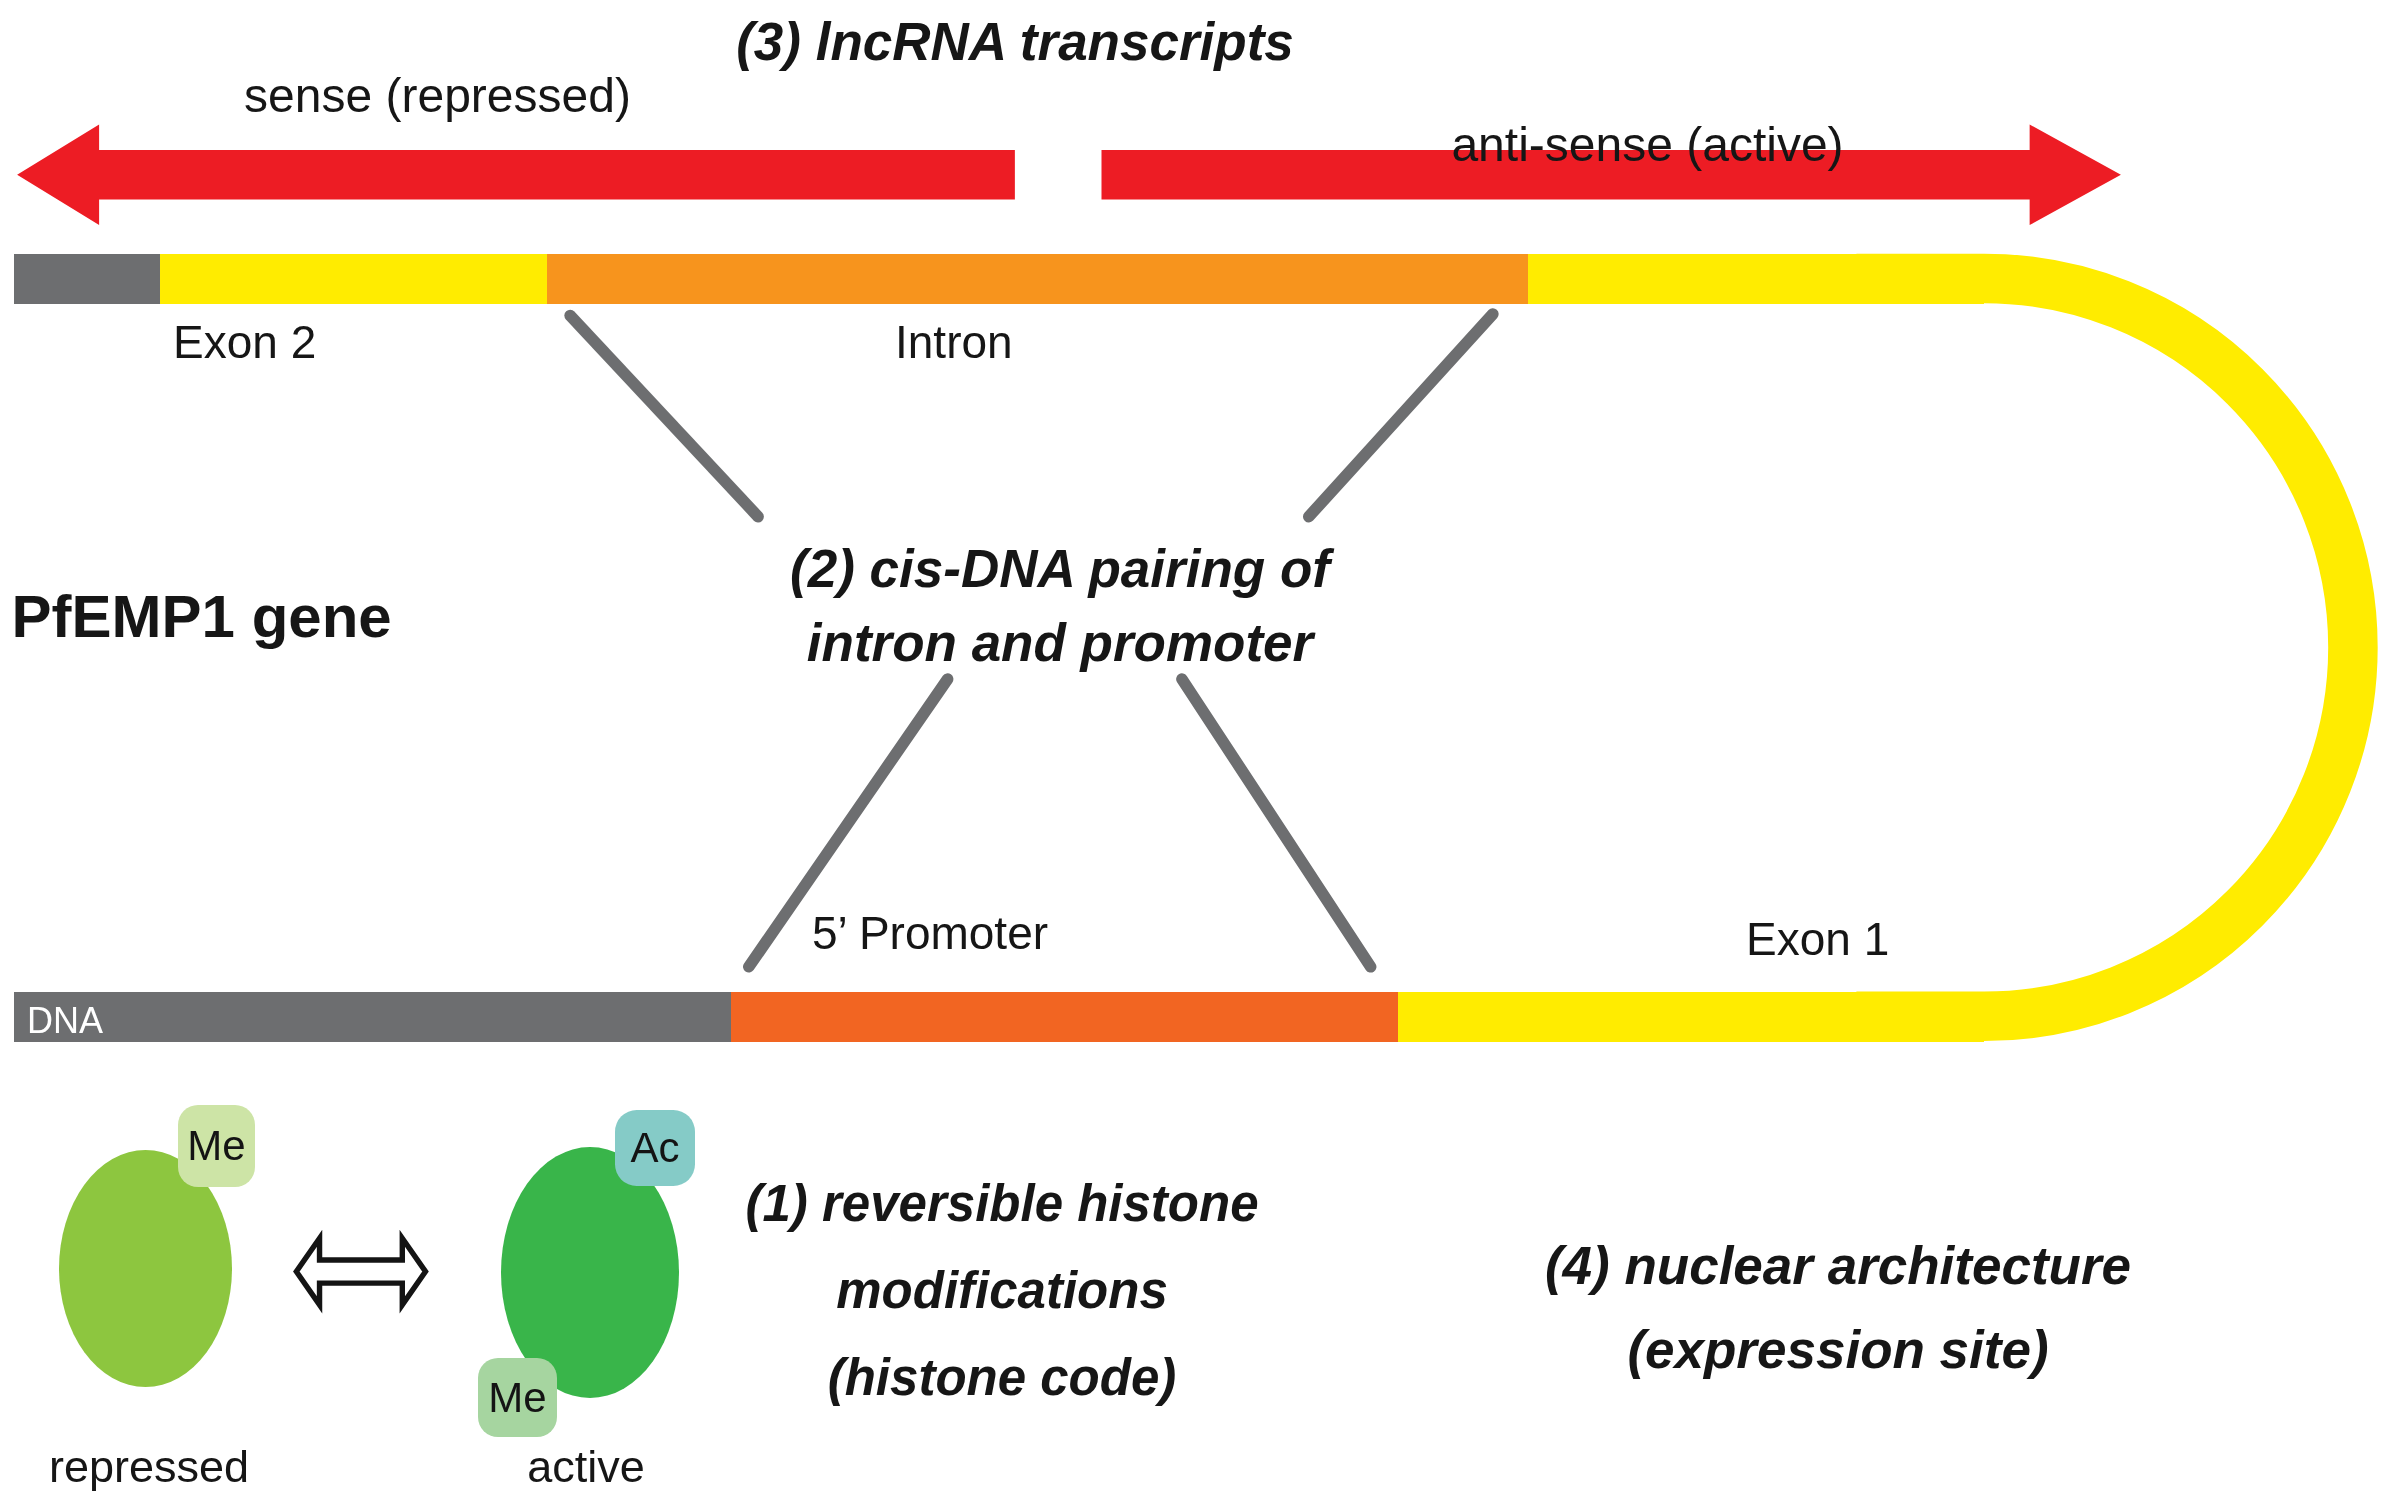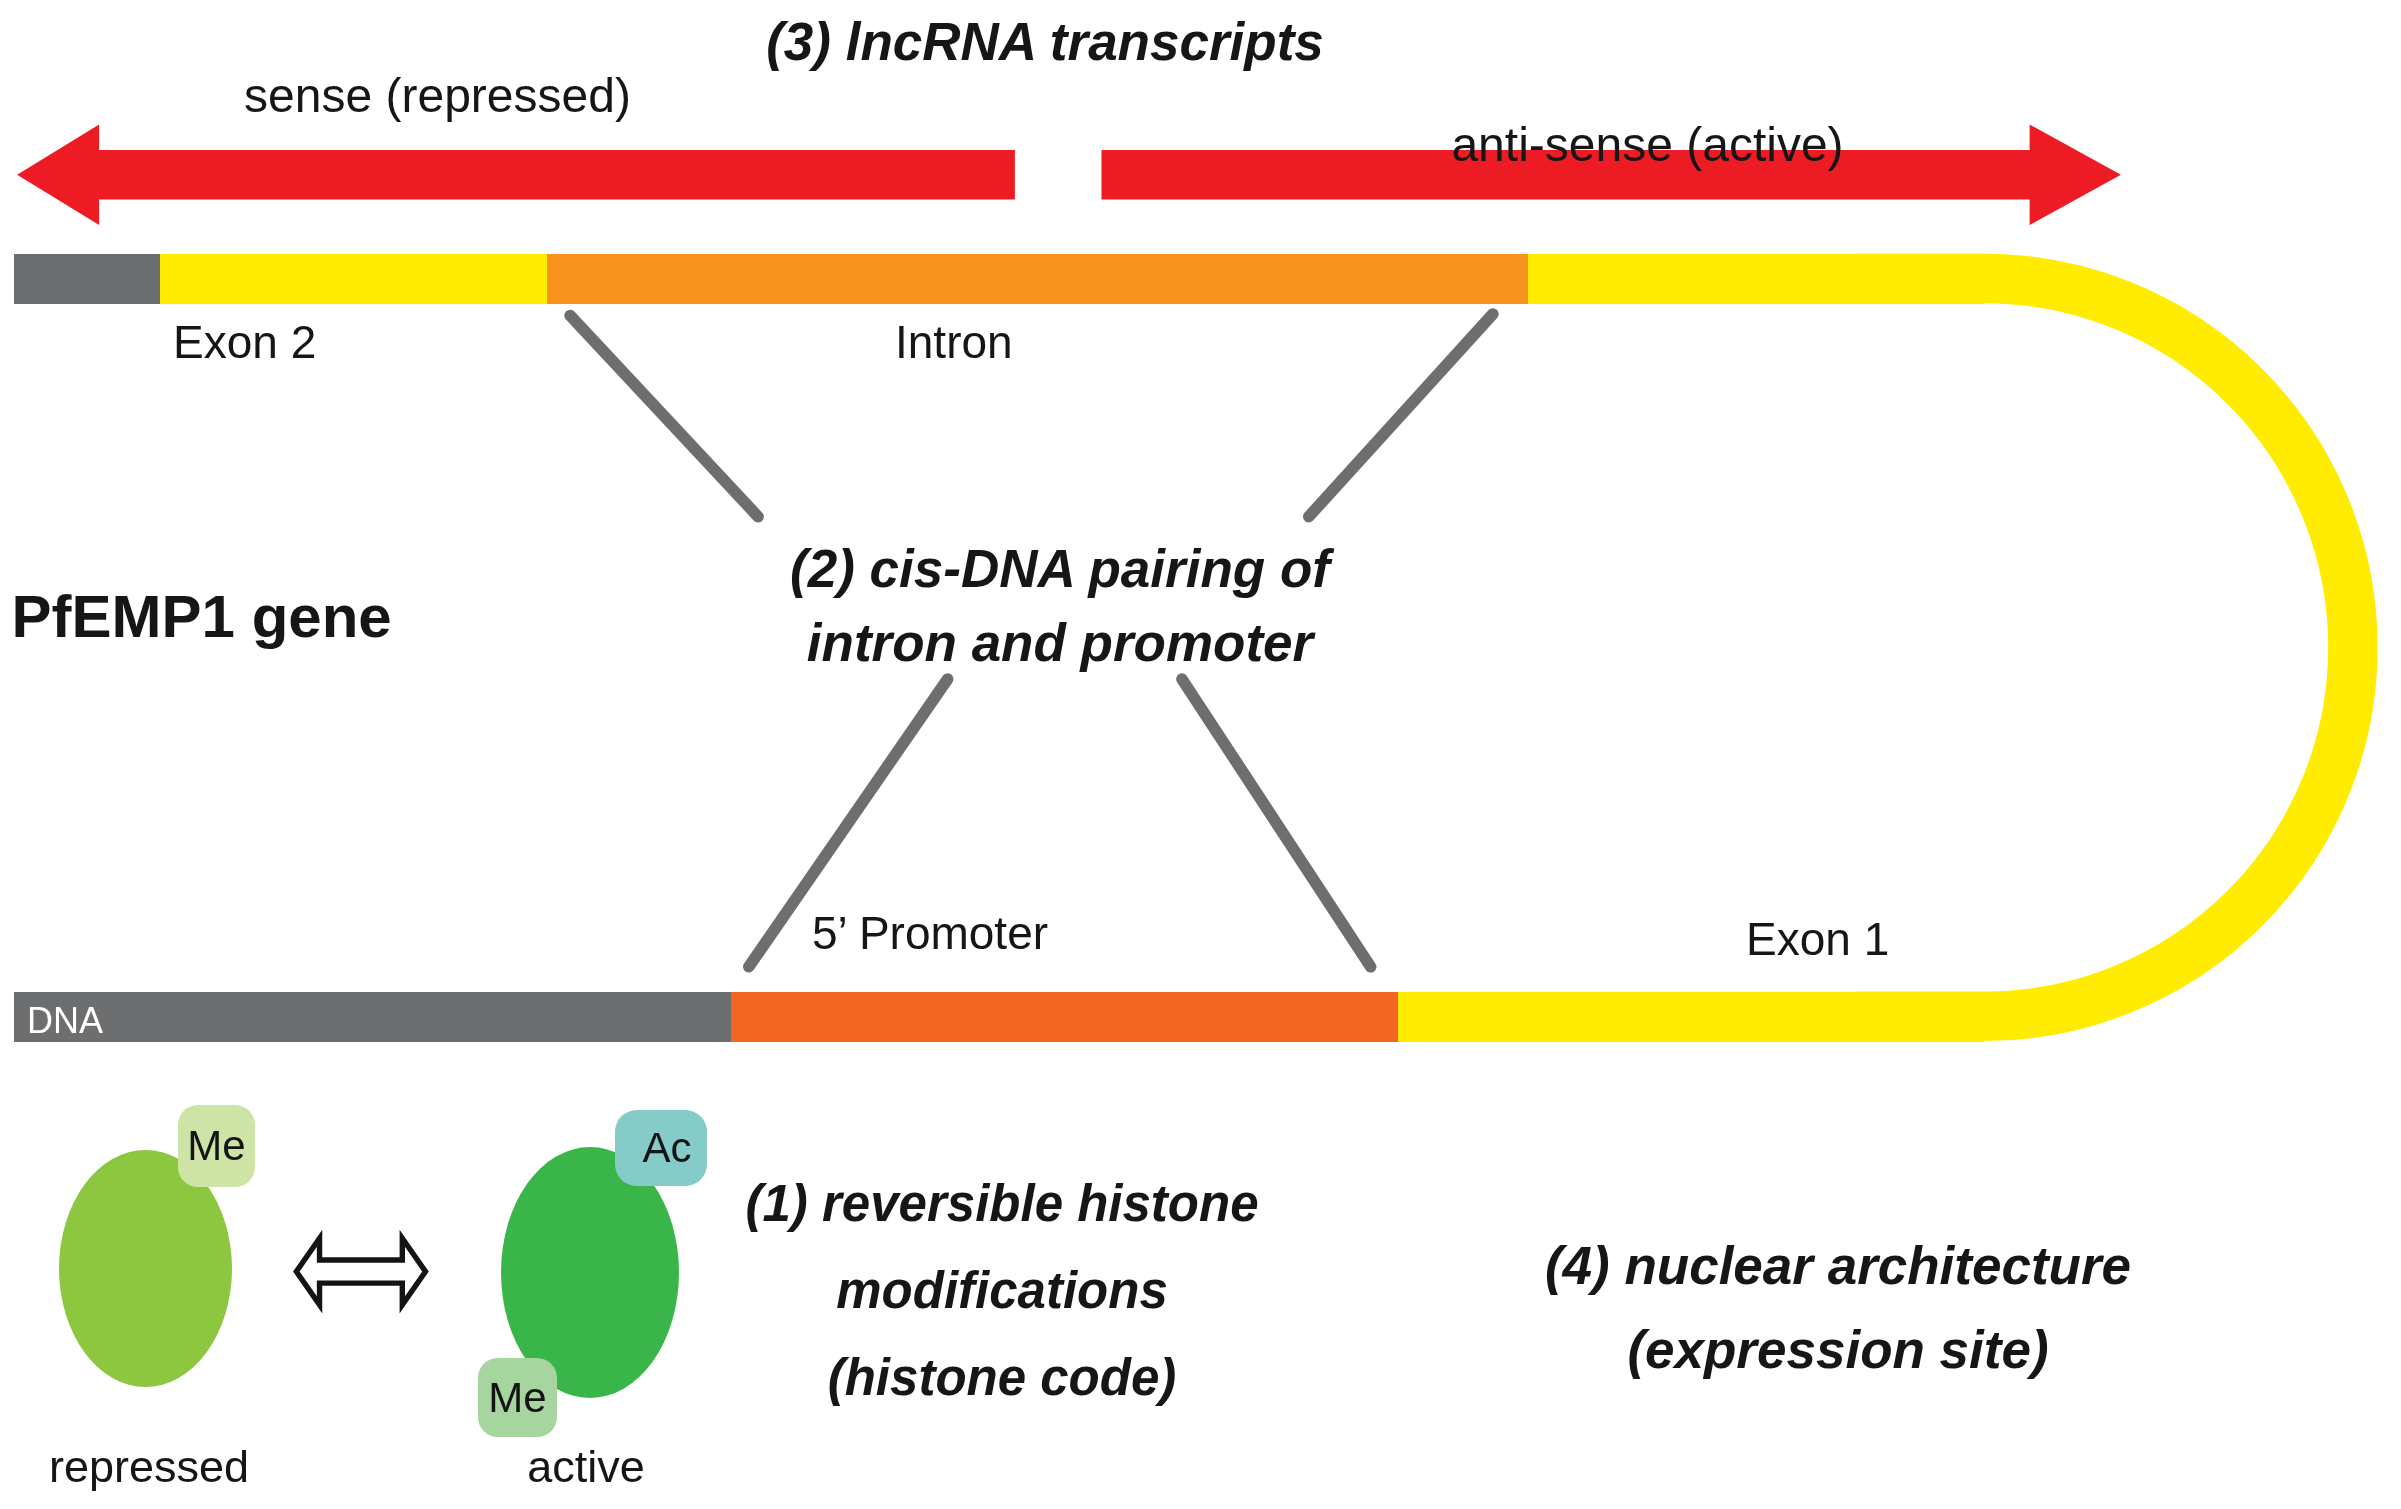--- a/index.html
+++ b/index.html
@@ -20,21 +20,21 @@
   .gene-name { position:absolute; font-size:60px; font-weight:bold; white-space:nowrap; }
   .dna-tag { position:absolute; left:27px; top:1000px; color:#ffffff; font-size:36px; }
   .oval { position:absolute; border-radius:50%; }
   .oval.repressed { left:59px;  top:1150px; width:173px; height:237px; background:var(--c-green_repressed); }
   .oval.active    { left:501px; top:1147px; width:178px; height:251px; background:var(--c-green_active); }
   .badge {
     position:absolute; display:flex; align-items:center; justify-content:center;
     font-size:42px; color:#141414; border-radius:20px;
   }
   .badge.me1 { left:178px; top:1105px; width:77px; height:82px; background:var(--c-badge_me_light); }
-  .badge.ac  { left:615px; top:1110px; width:80px; height:76px;  background:var(--c-badge_ac_teal); border-radius:21.7px;padding-left:12px; }
+  .badge.ac  { left:615px; top:1110px; width:80px; height:76px;  background:var(--c-badge_ac_teal); border-radius:21.7px; }
   .badge.me2 { left:478px; top:1358px; width:79px; height:79px; background:var(--c-badge_me_green); }
 </style>
 </head>
 <body>
 
 <div id="canvas">
 
   <svg class="overlay" viewBox="0 0 3104 1951">
 
     <path d="M 2400 360 H 2565 A 477 477 0 0 1 2565 1314 H 2400" style="fill:none; stroke:var(--c-yellow); stroke-width:64;"></path>
@@ -52,21 +52,21 @@
 
   <div class="seg c-gray" style="left:14px;   width:146px;"></div>
   <div class="seg c-yellow" style="left:160px;  width:387px;"></div>
   <div class="seg c-orange1" style="left:547px;  width:981px;"></div>
   <div class="seg c-yellow" style="left:1528px; width:456px;"></div>
 
   <div class="seg bottom c-gray" style="left:14px;   width:717px;"></div>
   <div class="seg bottom c-orange2" style="left:731px;  width:667px;"></div>
   <div class="seg bottom c-yellow" style="left:1398px; width:586px;"></div>
 
-  <div class="big-italic" style="left:658px; top:10.8px; width:774px;">(3) lncRNA transcripts</div>
+  <div class="big-italic" style="left:628px; top:10.8px; width:774px;">(3) lncRNA transcripts</div>
   <div class="plain-lg" style="left:128px; top:68px; width:619px;">sense (repressed)</div>
   <div class="plain-lg" style="left:1338px; top:77px; width:619px;margin-top:40px;">anti-sense (active)</div>
 
   <div class="label" style="left:173px; top:317px; width:309px;">Exon 2</div>
   <div class="label" style="left:895px; top:317px; width:309px;">Intron</div>
   <div class="label" style="left:812px; top:908px; width:464px;">5’ Promoter</div>
   <div class="label" style="left:1746px; top:914px; width:309px;">Exon 1</div>
   <div class="dna-tag">DNA</div>
 
   <div class="gene-name" style="left:11.6px; top:582px;">PfEMP1 gene</div>

